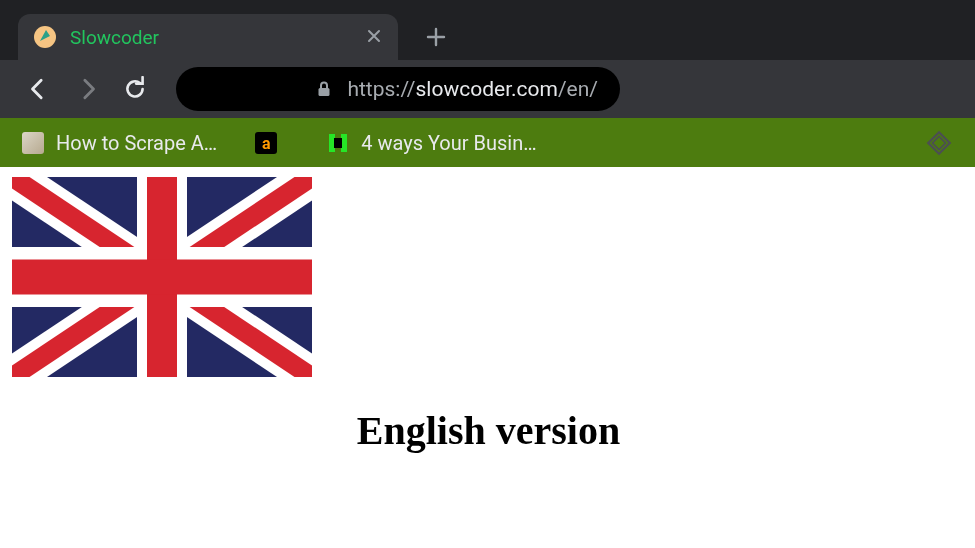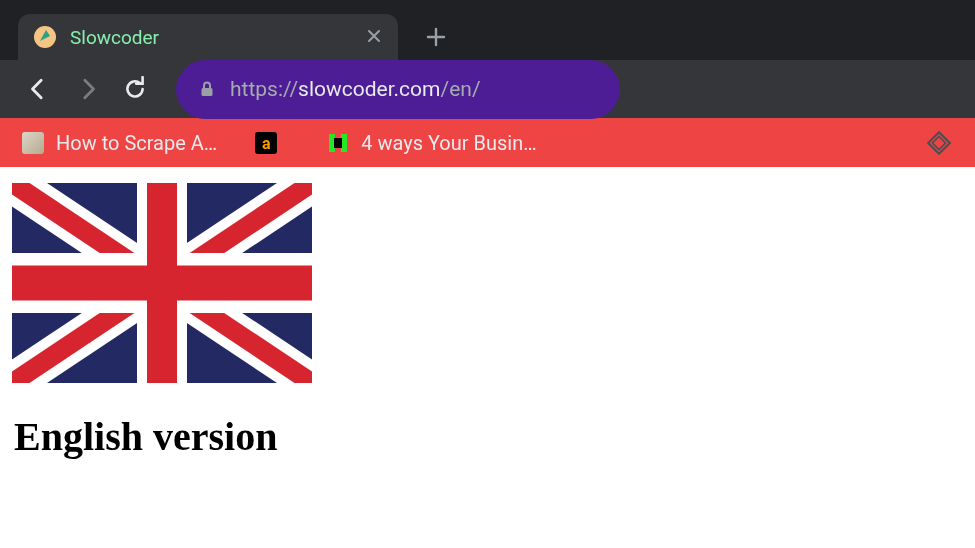--- a/index.html
+++ b/index.html
@@ -1,46 +1,46 @@
 <!DOCTYPE html>
 <html><head>
 <meta charset="utf-8">
 <style>
   html,body{margin:0;padding:0;font-family:-apple-system,BlinkMacSystemFont,"Segoe UI",Roboto,Arial,sans-serif;background:#fff;}
   .browser-chrome{background:#202124;color:#e8eaed;}
   
   .tab-strip{display:flex;align-items:flex-end;height:60px;padding:10px 0 0 18px;box-sizing:border-box;}
-  .tab{display:flex;align-items:center;background:#35363a;color:#86efac;height:46px;padding:0 16px;font-size:18px;border-top-left-radius:12px;border-top-right-radius:12px;min-width:380px;box-sizing:border-box;position:relative;}
+  .tab{display:flex;align-items:center;background:#35363a;color:#22c55e;height:46px;padding:0 16px;font-size:18px;border-top-left-radius:12px;border-top-right-radius:12px;min-width:380px;box-sizing:border-box;position:relative;}
   .tab-favicon{width:22px;height:22px;border-radius:50%;margin-right:14px;flex-shrink:0;}
   .tab-title{flex:1;white-space:nowrap;overflow:hidden;text-overflow:ellipsis;font-size:19px;}
   .tab-close{font-size:22px;color:#9aa0a6;margin-left:16px;line-height:1;cursor:pointer;}
   .new-tab{color:#9aa0a6;font-size:28px;margin-left:28px;margin-bottom:8px;cursor:pointer;line-height:1;}
   
   .toolbar{display:flex;align-items:center;height:58px;padding:0 22px;background:#35363a;}
   .nav-btn{width:34px;height:34px;display:flex;align-items:center;justify-content:center;color:#e8eaed;margin-right:14px;cursor:pointer;}
   .nav-btn.disabled{color:#7a7c80;}
   .nav-btn svg{width:26px;height:26px;}
-  .omnibox{display:flex;align-items:center;background:#4c1d95;border-radius:30px;height:59px;padding:0 22px;margin-left:10px;flex:0 0 auto;max-width:560px;min-width:400px;}
+  .omnibox{display:flex;align-items:center;background:#000000;border-radius:30px;height:44px;padding:0 22px;margin-left:10px;flex:0 0 auto;max-width:560px;min-width:400px;justify-content:flex-end;}
   .lock{color:#9aa0a6;margin-right:14px;display:flex;align-items:center;}
   .lock svg{width:18px;height:18px;}
   .url{color:#a7abb0;font-size:21px;white-space:nowrap;}
   .url .host{color:#e8eaed;}
   
-  .bookmarks{display:flex;align-items:center;height:48px;padding:0 22px;background:#ef4444;border-top:1px solid rgba(0,0,0,.0);}
+  .bookmarks{display:flex;align-items:center;height:48px;padding:0 22px;background:#4d7c0f;border-top:1px solid rgba(0,0,0,.0);}
   .bookmark{display:flex;align-items:center;color:#e8eaed;font-size:20px;margin-right:38px;cursor:pointer;white-space:nowrap;}
   .bm-icon{width:22px;height:22px;margin-right:12px;flex-shrink:0;border-radius:3px;}
   .bm-face{background:linear-gradient(135deg,#dcd6c8 0%,#b6a98f 100%);border-radius:3px;}
   .bm-amazon{background:#000;color:#ff9900;font-weight:700;display:flex;align-items:center;justify-content:center;font-size:16px;border-radius:3px;}
   .bm-green{display:flex;align-items:center;justify-content:center;}
   .bm-green svg{width:22px;height:22px;}
   .bookmarks-spacer{flex:1;}
   .overflow-icon{color:#4c4f52;display:flex;align-items:center;justify-content:center;width:28px;height:28px;}
   .overflow-icon svg{width:26px;height:26px;}
   
-  .page{padding:16px 12px;}
+  .page{padding:10px 12px;text-align:center;}
   .flag{width:300px;height:200px;position:relative;background:#232963;}
   .flag svg{width:300px;height:200px;display:block;}
   h1.page-title{font-family:"Times New Roman",Times,serif;font-weight:700;font-size:40px;margin:30px 0 0 2px;color:#000;}
 </style>
 </head>
 <body>
 
 <div class="browser-chrome">
 
   <div class="tab-strip">

